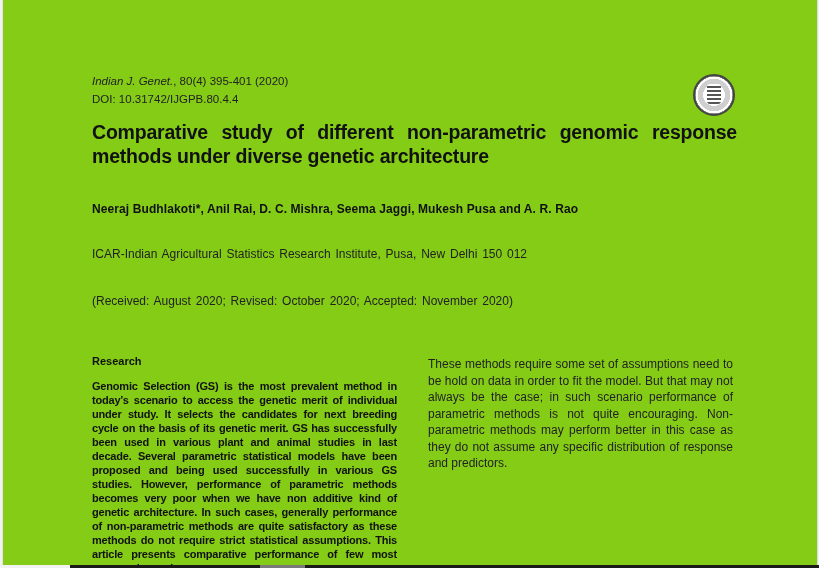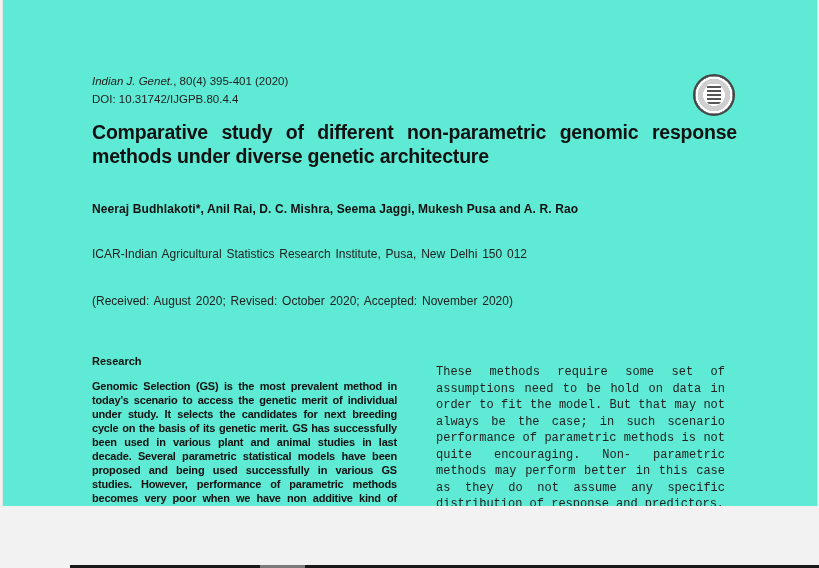--- a/index.html
+++ b/index.html
@@ -3,22 +3,22 @@
 <meta charset="utf-8">
 <style>
   html, body { margin:0; padding:0; }
   body {
     width:819px; height:568px; overflow:hidden; position:relative;
     background:#f2f2f2;
     font-family:"Liberation Sans", sans-serif;
     color:#111;
   }
   .page {
-    position:absolute; left:2px; top:0; width:814px; height:506px;
-    background:#5eead4;
+    position:absolute; left:2px; top:0; width:814px; height:565px;
+    background:#84cc16;
     border-left:1px solid #e2e2e2;
     border-right:1px solid #dcdcdc;
     overflow:hidden;
   }
   .citation { position:absolute; left:89px; top:72px; font-size:11.5px; line-height:18px; color:#222; }
   .citation .journal { font-style:italic; }
   .logo {
     position:absolute; left:690px; top:74px; width:42px; height:42px;
     border-radius:50%; border:2px solid #444; box-sizing:border-box;
     background:radial-gradient(circle, #fff 0 40%, #cfcfcf 41% 60%, #fff 61% 68%, #888 69% 100%);
@@ -38,21 +38,21 @@
   .abstract-head { position:absolute; left:89px; top:355px; font-size:11px; font-weight:bold; color:#111; }
   .abstract-body {
     position:absolute; left:89px; top:379px; width:305px;
     font-size:11px; font-weight:bold; line-height:14px; letter-spacing:-0.2px;
     text-align:justify; color:#111;
   }
   .col-right {
     position:absolute; left:425px; top:356px; width:305px;
     font-size:12px; line-height:16.5px; color:#222; text-align:justify;
   }
-  .col-right p { margin:8px;font-family:Liberation Mono, monospace; }
+  .col-right p { margin:0; }
   .col-right p + p { margin-top:12px; text-indent:32px; }
   .bottom-bar {
     position:absolute; left:70px; top:565px; width:749px; height:3px; background:#1a1a1a;
   }
   .bottom-bar-thumb {
     position:absolute; left:190px; top:0; width:45px; height:3px; background:#7a7a7a;
   }
 </style>
 </head>
 <body>

